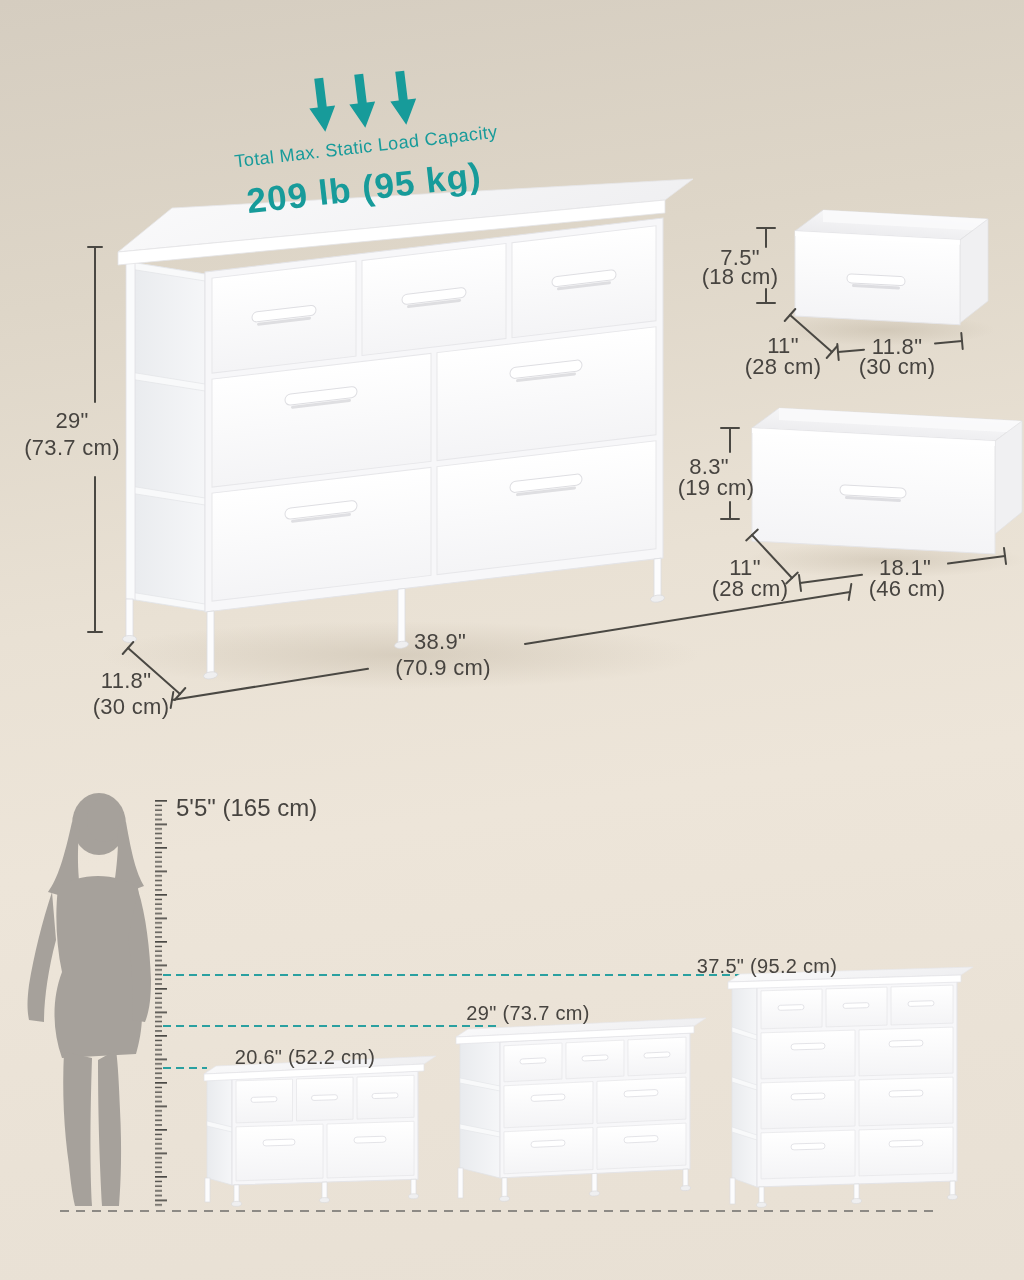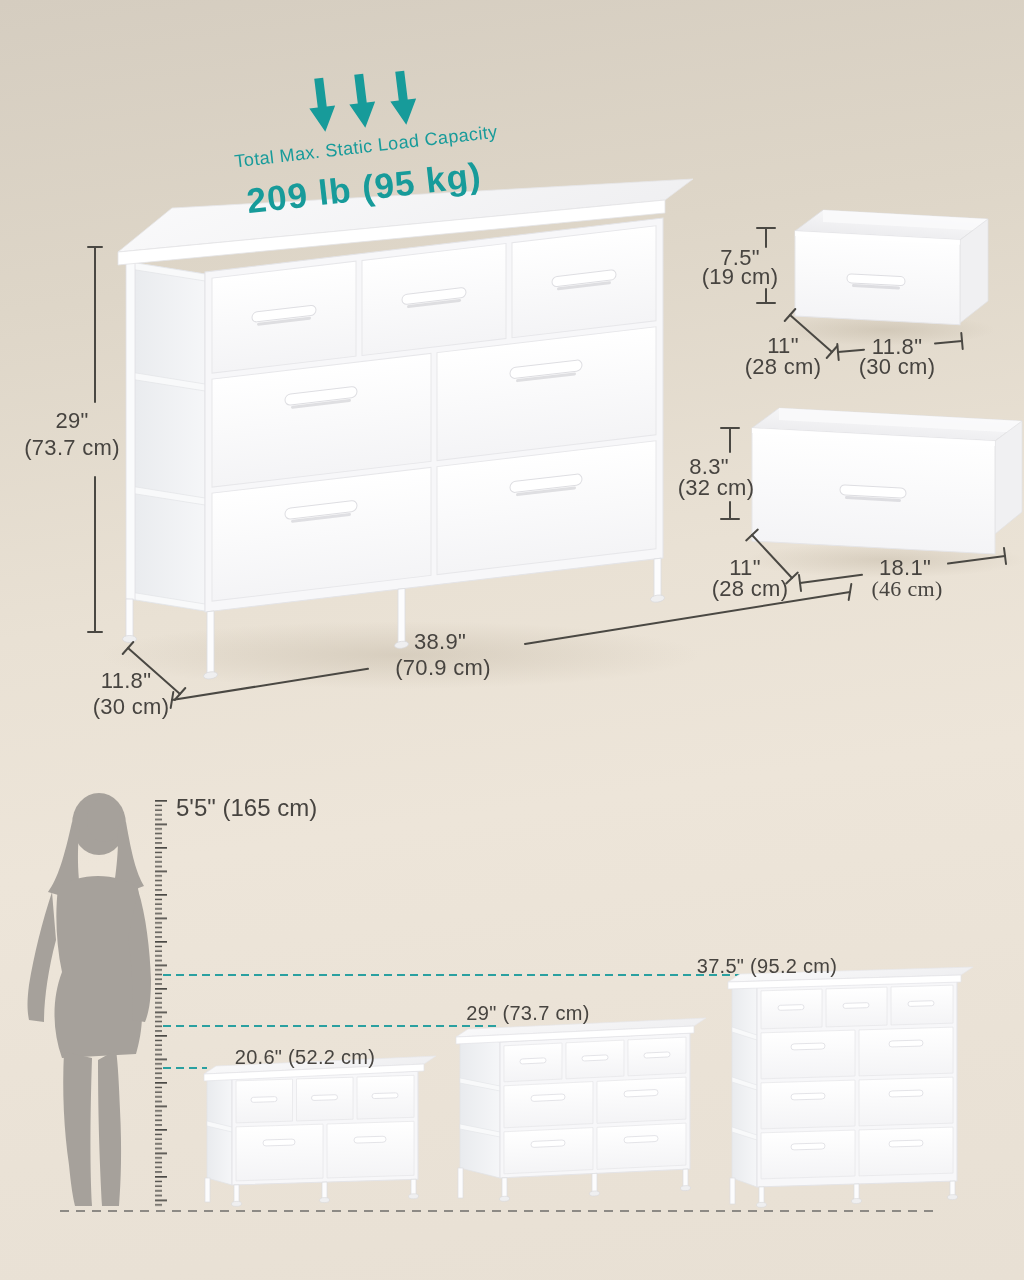--- a/index.html
+++ b/index.html
@@ -322,31 +322,31 @@
 <div class="teal-label load-line2" style="left:364px;top:188px;">209 lb (95 kg)</div>
 
 <div class="dim" style="left:72px;top:421px;">29"</div>
 <div class="dim" style="left:72px;top:448px;">(73.7 cm)</div>
 <div class="dim" style="left:126px;top:681px;">11.8"</div>
 <div class="dim" style="left:131px;top:707px;">(30 cm)</div>
 <div class="dim" style="left:440px;top:642px;">38.9"</div>
 <div class="dim" style="left:443px;top:668px;">(70.9 cm)</div>
 
 <div class="dim" style="left:740px;top:258px;">7.5"</div>
-<div class="dim" style="left:740px;top:277px;">(19 cm)</div>
+<div class="dim" style="left:740px;top:277px;">(18 cm)</div>
 <div class="dim" style="left:783px;top:346px;">11"</div>
 <div class="dim" style="left:783px;top:367px;">(28 cm)</div>
 <div class="dim" style="left:897px;top:347px;">11.8"</div>
 <div class="dim" style="left:897px;top:367px;">(30 cm)</div>
 
 <div class="dim" style="left:709px;top:467px;">8.3"</div>
-<div class="dim" style="left:716px;top:488px;">(32 cm)</div>
+<div class="dim" style="left:716px;top:488px;">(19 cm)</div>
 <div class="dim" style="left:745px;top:568px;">11"</div>
 <div class="dim" style="left:750px;top:589px;">(28 cm)</div>
 <div class="dim" style="left:905px;top:568px;">18.1"</div>
-<div class="dim" style="left:907px;top:589px;font-family:Liberation Serif, serif;">(46 cm)</div>
+<div class="dim" style="left:907px;top:589px;">(46 cm)</div>
 
 <div class="person-h" style="left:176px;top:794px;">5'5" (165 cm)</div>
 <div class="dim small" style="left:305px;top:1057px;">20.6" (52.2 cm)</div>
 <div class="dim small" style="left:528px;top:1013px;">29" (73.7 cm)</div>
 <div class="dim small" style="left:767px;top:966px;">37.5" (95.2 cm)</div>
 
 </div>
 
 </body></html>

